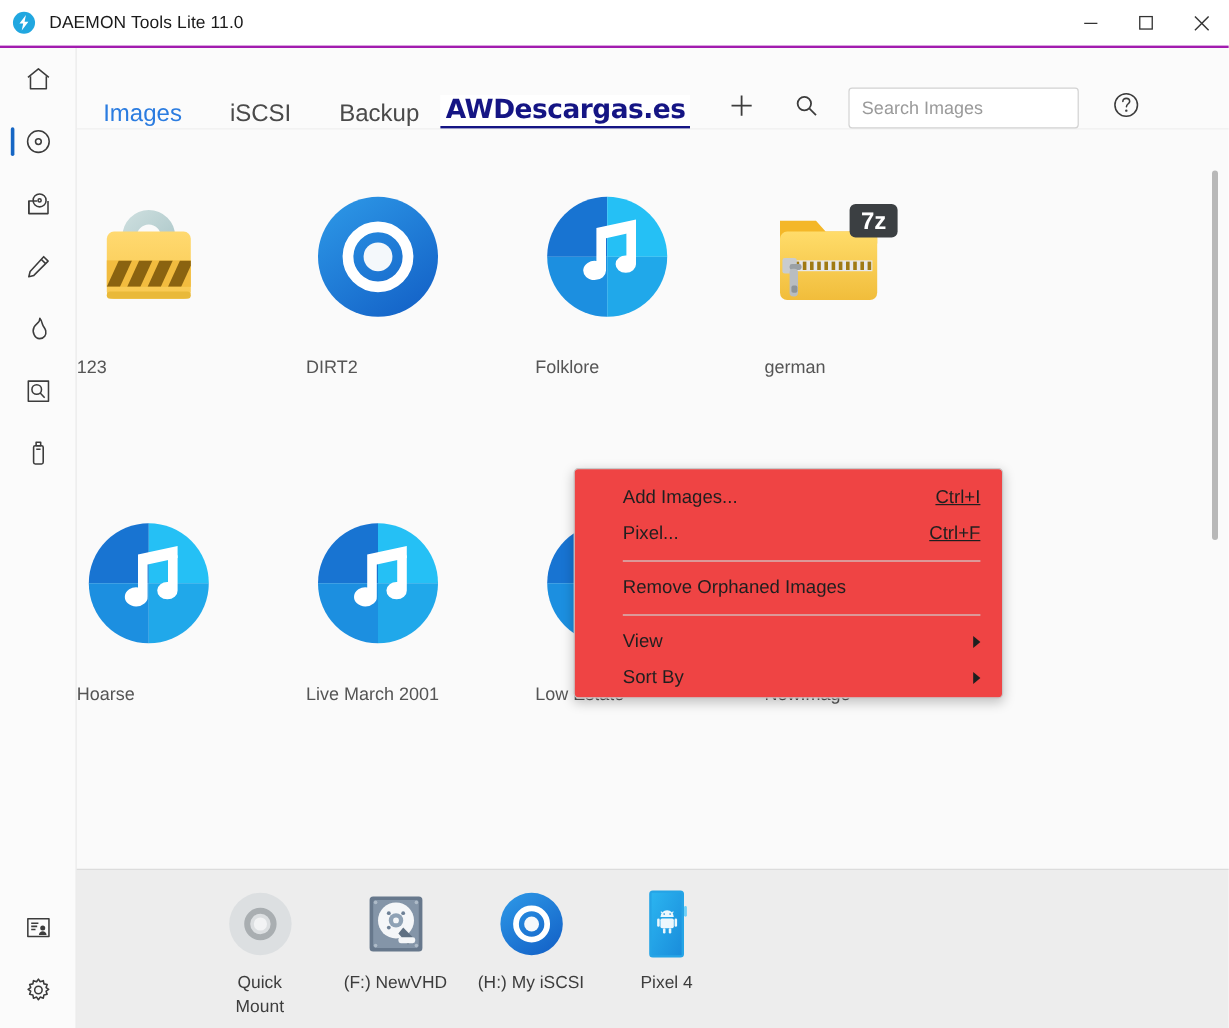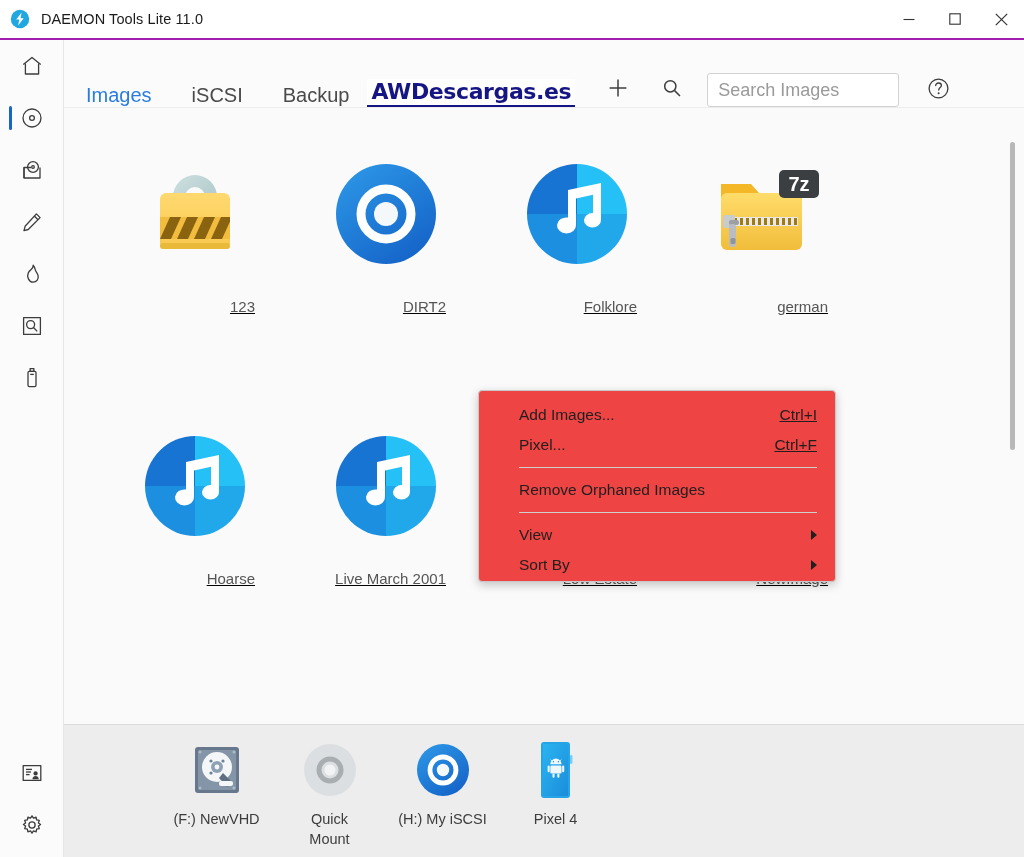--- a/index.html
+++ b/index.html
@@ -68,37 +68,37 @@
   .plus-btn { margin-left:26px; }
   .search-btn { margin-left:20px; }
   .search-box {
     margin-left:18px; width:192px; height:34px;
     border:1px solid #d2d2d2; border-radius:3px; background:#ffffff;
     display:flex; align-items:center;
   }
   .search-box input {
     border:none; outline:none; background:transparent;
     width:100%; height:100%; padding:0 10px;
-    font-family:"Liberation Sans", sans-serif; font-size:18px; color:#8b5cf6;
+    font-family:"Liberation Sans", sans-serif; font-size:15px; color:#8b5cf6;
   }
   .search-box input::placeholder { color:#9a9a9a; }
   .help-btn { margin-left:22px; }
 
   
   .content {
     position:absolute; left:64px; top:108px; width:960px; height:616px;
     background:#fafafa; overflow:hidden;
   }
   .grid {
     position:absolute; left:0; top:0; width:948px;
     display:flex; flex-wrap:wrap;
   }
   .tile {
     width:191px; height:272px; padding-top:46px;
-    display:flex; flex-direction:column; align-items:flex-end;text-decoration:underline;
+    display:flex; flex-direction:column; align-items:flex-start;
   }
   .tile-art { width:120px; height:120px; display:flex; align-items:center; justify-content:center; }
   .tile-label {
     margin-top:24px; font-size:15px; color:#555555;
     text-align:center; white-space:nowrap;
   }
 
   
   .vscroll {
     position:absolute; right:8px; top:12px; width:7px; height:592px;
@@ -509,50 +509,50 @@
 
     <div class="vscroll">
       <div class="vthumb"></div>
     </div>
   </div>
 
   <div class="dock">
 
     <div class="dock-item">
       <div class="dock-art">
+        <svg width="56" height="56" viewBox="0 0 56 56">
+          <circle cx="28" cy="28" r="26" fill="#dcdfe1"></circle>
+          <circle cx="28" cy="28" r="11" fill="none" stroke="#a9aeb1" stroke-width="5"></circle>
+          <circle cx="28" cy="28" r="5.5" fill="#f2f3f4"></circle>
+        </svg>
+      </div>
+      <div class="dock-label">Quick
+Mount</div>
+    </div>
+
+    <div class="dock-item">
+      <div class="dock-art">
         <svg width="50" height="56" viewBox="0 0 50 56">
           <rect x="3" y="5" width="44" height="46" rx="3" fill="#67788c"></rect>
           <rect x="6" y="8" width="38" height="40" rx="2" fill="#8495a8"></rect>
           <circle cx="25" cy="25" r="15" fill="#f4f6f8"></circle>
           <circle cx="25" cy="25" r="6" fill="#8fa2b5"></circle>
           <circle cx="25" cy="25" r="2.4" fill="#f4f6f8"></circle>
           <circle cx="19" cy="19" r="1.6" fill="#6d8096"></circle>
           <circle cx="31" cy="19" r="1.6" fill="#6d8096"></circle>
           <circle cx="19" cy="31" r="1.6" fill="#6d8096"></circle>
           <path d="M31 31 L40 40 L35 45 L27 36 Z" fill="#5f7082"></path>
           <rect x="27" y="39" width="14" height="5" rx="2" fill="#f4f6f8"></rect>
           <circle cx="8" cy="10" r="1.5" fill="#aebbc8"></circle>
           <circle cx="42" cy="10" r="1.5" fill="#aebbc8"></circle>
           <circle cx="8" cy="46" r="1.5" fill="#aebbc8"></circle>
           <circle cx="42" cy="46" r="1.5" fill="#aebbc8"></circle>
         </svg>
       </div>
       <div class="dock-label">(F:) NewVHD</div>
-    </div>
-
-    <div class="dock-item">
-      <div class="dock-art">
-        <svg width="56" height="56" viewBox="0 0 56 56">
-          <circle cx="28" cy="28" r="26" fill="#dcdfe1"></circle>
-          <circle cx="28" cy="28" r="11" fill="none" stroke="#a9aeb1" stroke-width="5"></circle>
-          <circle cx="28" cy="28" r="5.5" fill="#f2f3f4"></circle>
-        </svg>
-      </div>
-      <div class="dock-label">Quick
-Mount</div>
     </div>
 
     <div class="dock-item">
       <div class="dock-art">
         <svg width="54" height="54" viewBox="0 0 54 54">
           <defs>
             <linearGradient id="dg2" x1="0" y1="0" x2="0.7" y2="1">
               <stop offset="0" stop-color="#2e9ae8"></stop>
                 <stop offset="1" stop-color="#1565c9"></stop>
             </linearGradient>

